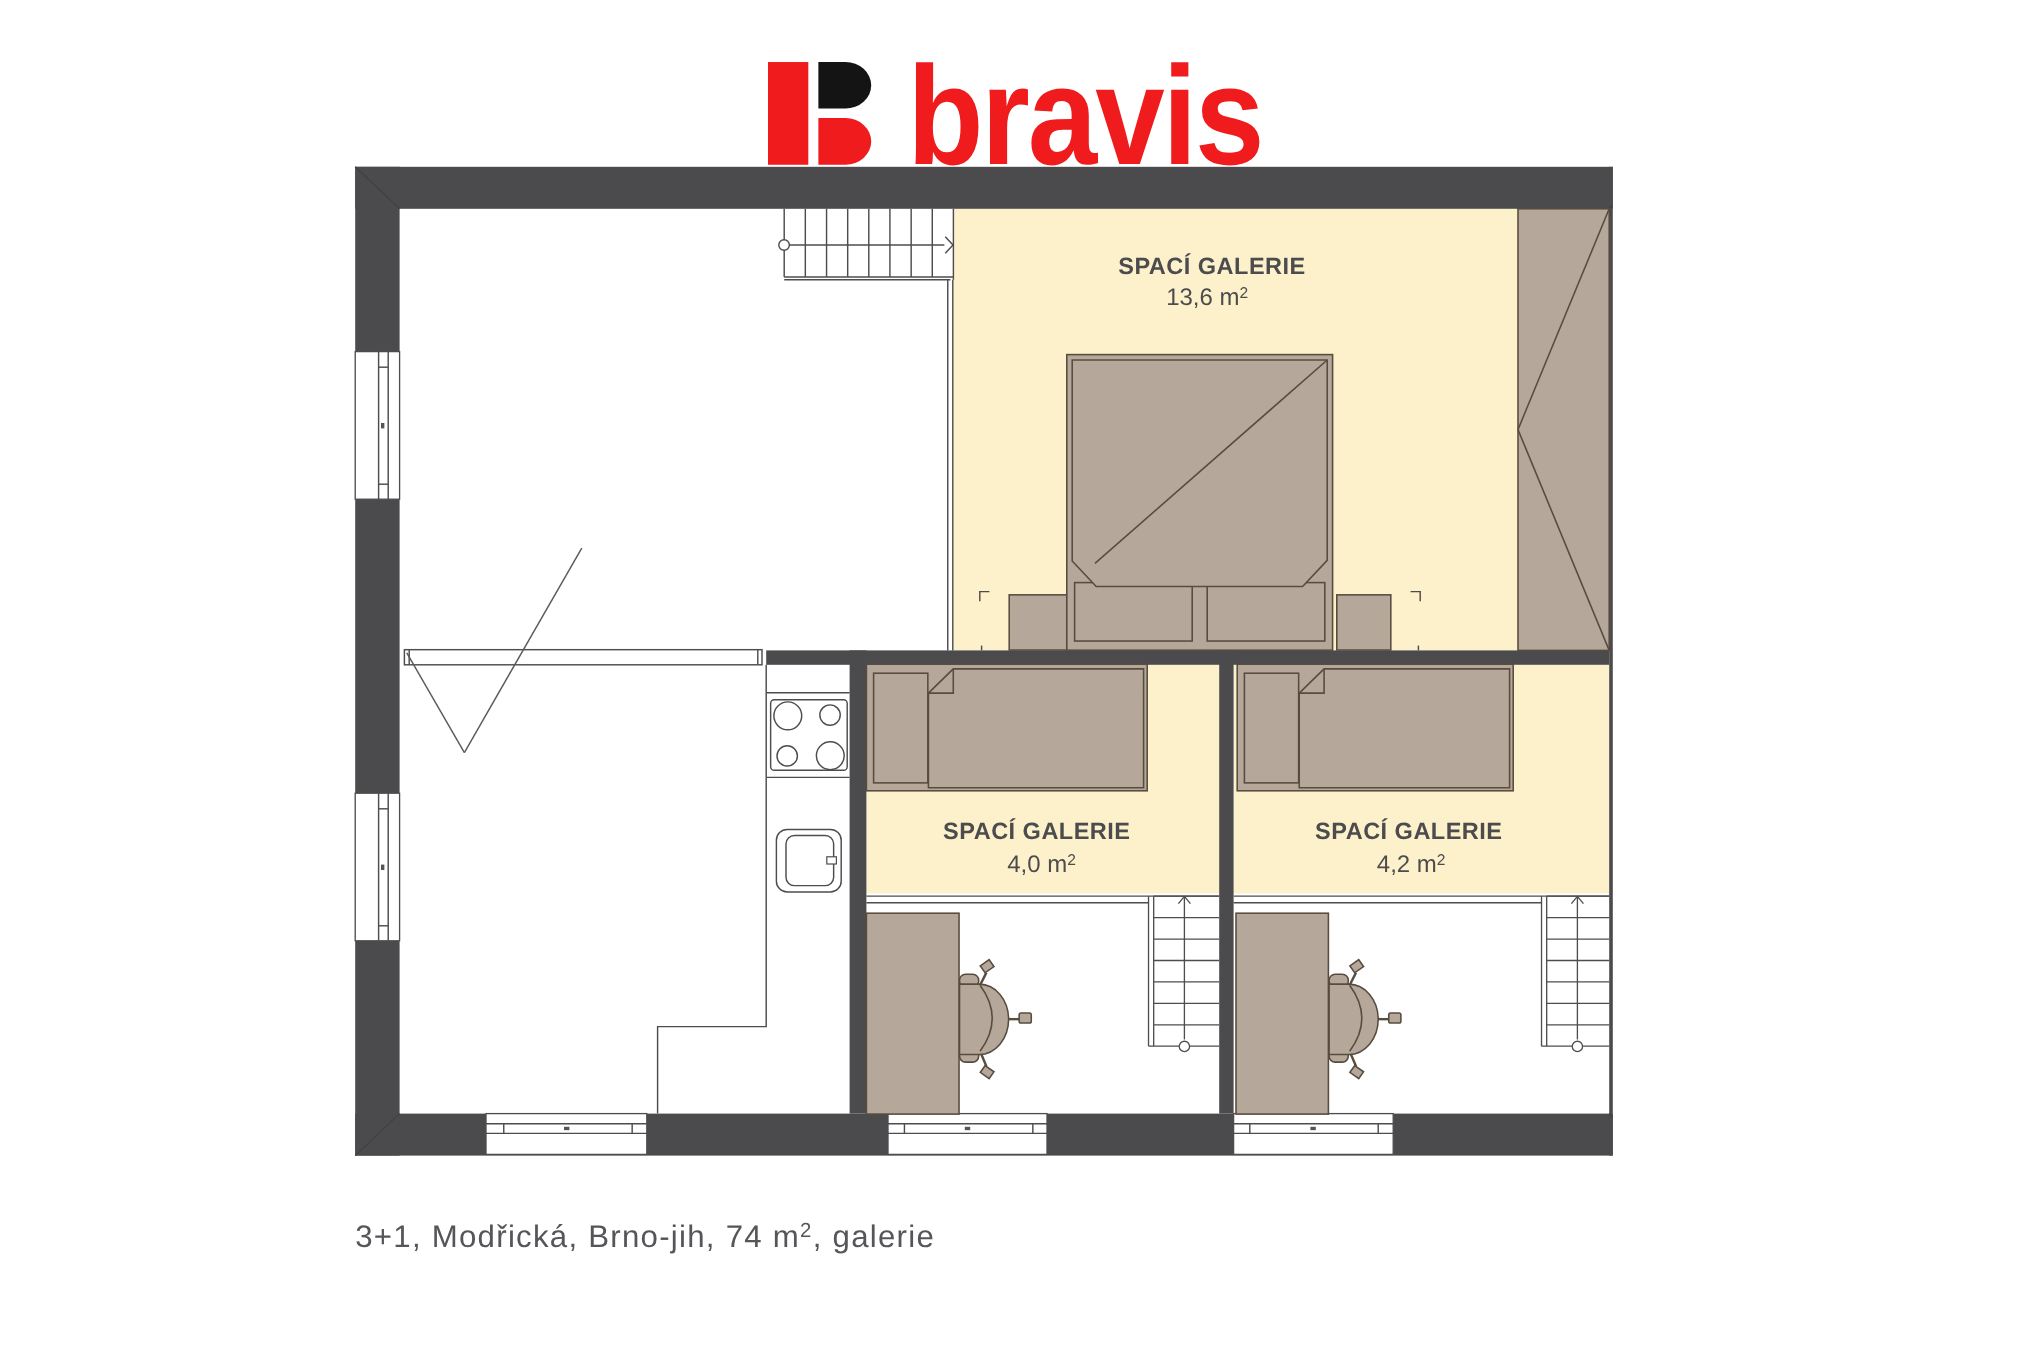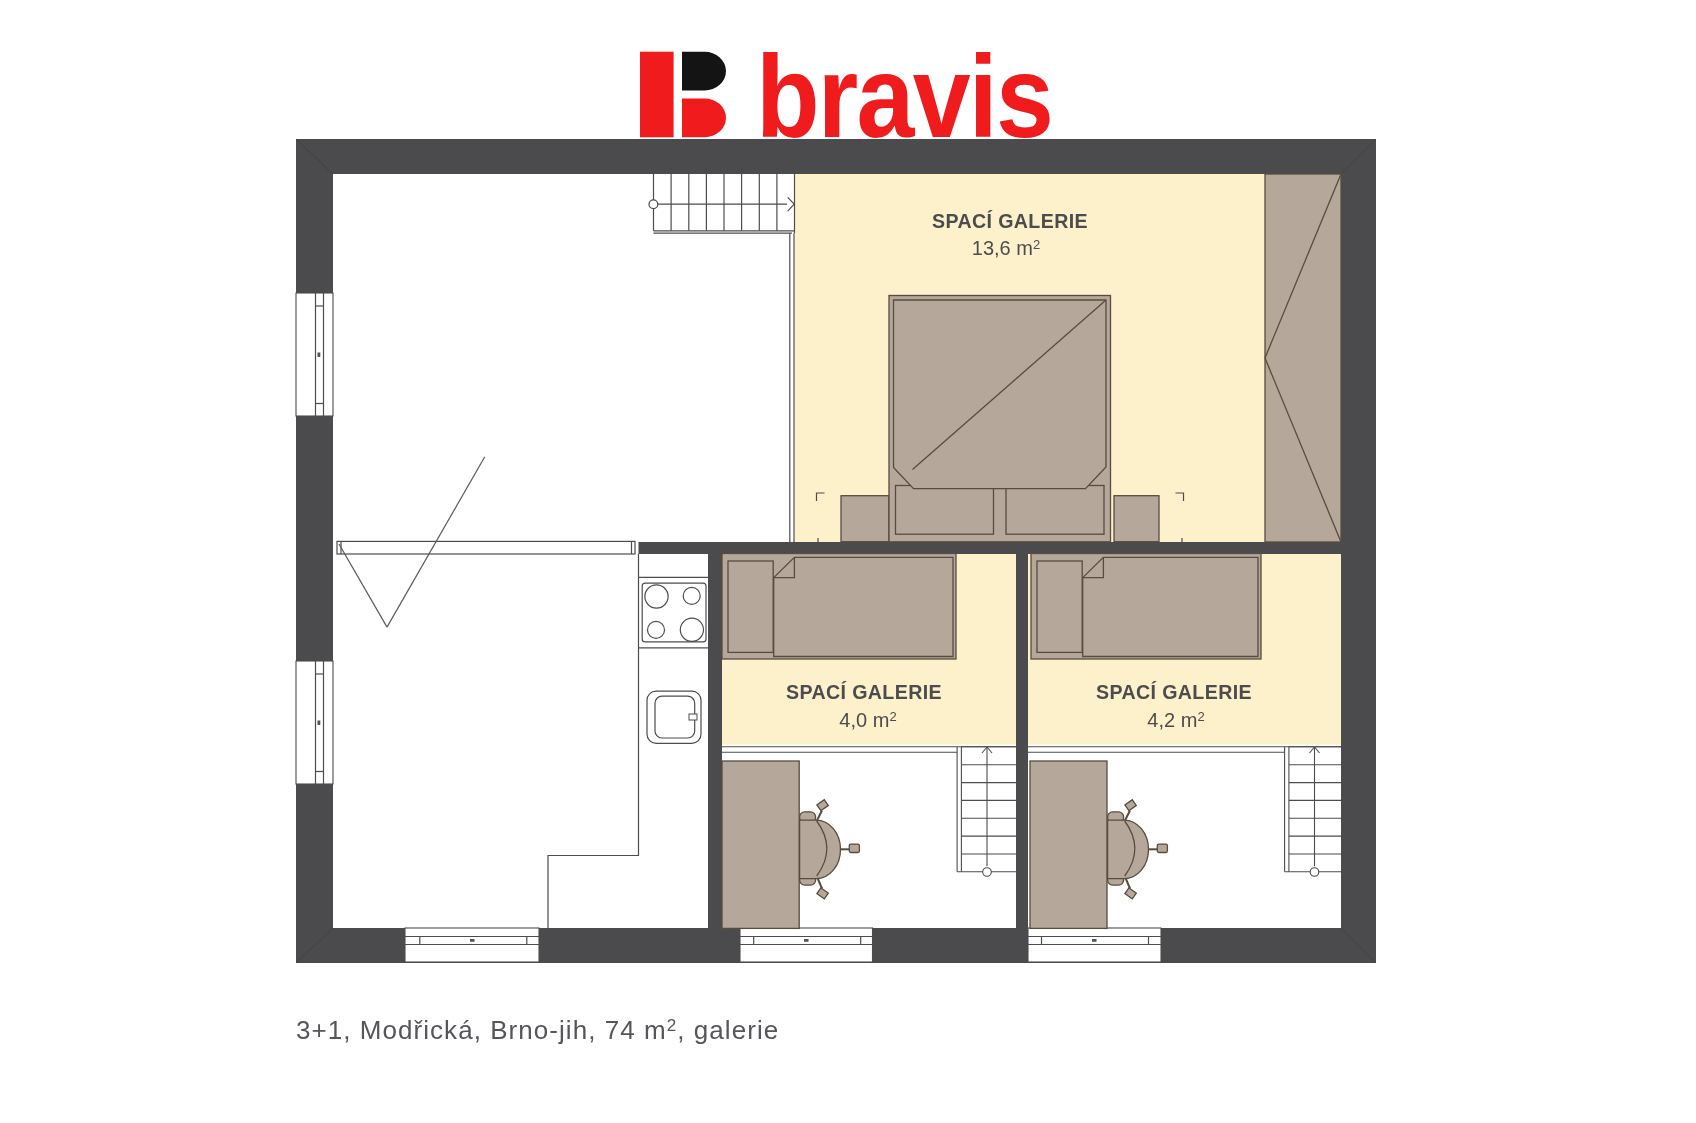--- a/index.html
+++ b/index.html
@@ -1,16 +1,16 @@
 <!DOCTYPE html>
 <html><head>
 <meta charset="utf-8">
 <style>
   html,body{margin:0;padding:0;background:#ffffff;}
-  .page{position:relative;width:1696px;height:1123px;background:#ffffff;overflow:hidden;}
+  .page{position:relative;width:1344px;height:1123px;background:#ffffff;overflow:hidden;}
   svg{position:absolute;left:0;top:0;}
   text{font-family:"Liberation Sans",sans-serif;}
 </style>
 </head>
 <body>
 <div class="page">
 <svg width="1696" height="1123" viewBox="0 0 1696 1123">
 
   <rect x="640" y="51.7" width="33.6" height="85.6" fill="#f01b1d"></rect>
 

